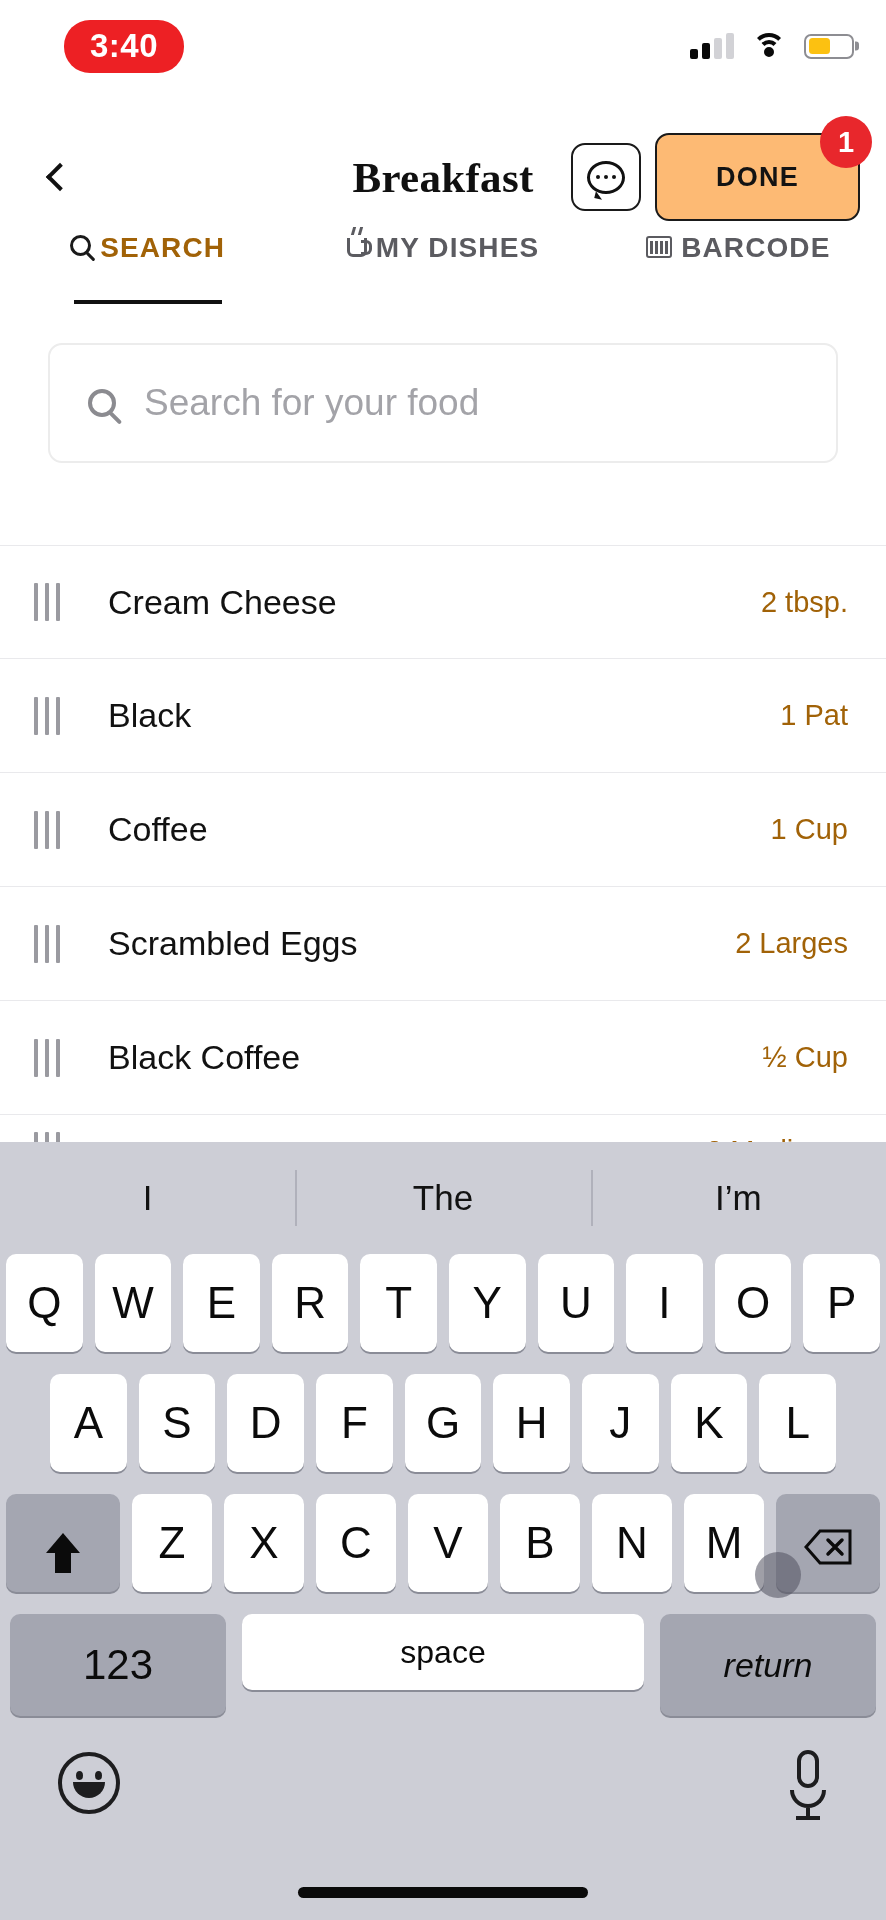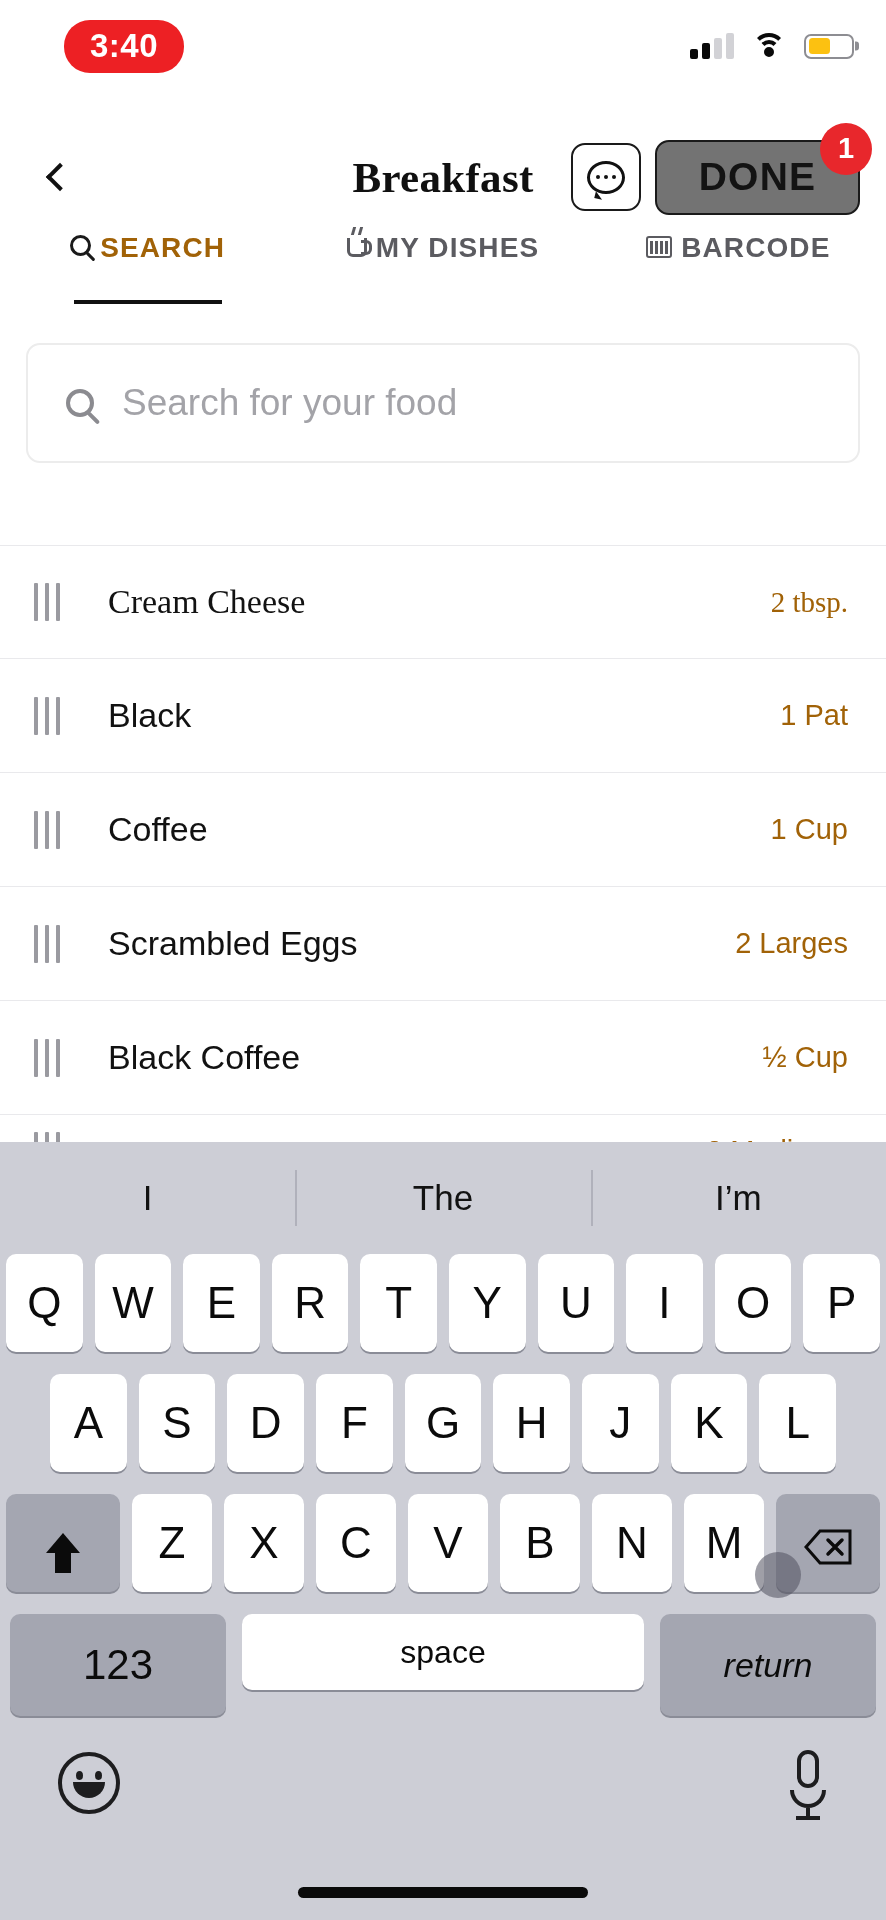--- a/index.html
+++ b/index.html
@@ -68,23 +68,23 @@
     background: #fff; display: flex; align-items: center; justify-content: center;
   }
   .bubble { position: relative; width: 38px; height: 33px; border: 3px solid #111; border-radius: 50%; }
   .bubble::after { content: ""; position: absolute; left: 5px; bottom: -8px;
     width: 0; height: 0; border-left: 8px solid #111; border-top: 7px solid transparent;
     border-bottom: 0 solid transparent; transform: rotate(14deg); }
   .bubble .dots { position: absolute; top: 11px; left: 50%; transform: translateX(-50%);
     display: flex; gap: 4px; }
   .bubble .dots b { width: 4px; height: 4px; background: #111; border-radius: 50%; display: block; }
   .done-btn {
-    height: 75px; min-width: 205px; border: 2.5px solid #1a1a1a; border-radius: 14px;
-    background: #737373; display: flex; align-items: center; justify-content: center;
-    font-size: 39px; font-weight: 600; color: #131313; letter-spacing: 1.2px;
+    height: 88px; min-width: 205px; border: 2.5px solid #1a1a1a; border-radius: 14px;
+    background: #fdba74; display: flex; align-items: center; justify-content: center;
+    font-size: 27px; font-weight: 600; color: #131313; letter-spacing: 1.2px;
   }
   .badge {
     position: absolute; top: -17px; right: -12px;
     min-width: 52px; height: 52px; border-radius: 50%;
     background: #e8272c; color: #fff; font-size: 29px; font-weight: 600;
     display: flex; align-items: center; justify-content: center;
   }
 
   
   .tabs { position: absolute; top: 228px; left: 0; width: 886px; height: 68px; display: flex; }
@@ -103,41 +103,41 @@
     border-radius: 0 0 6px 6px; margin-top: 6px; border-top: none; }
   .cup::after { content: ""; position: absolute; right: -8px; top: 2px; width: 8px; height: 9px;
     border: 3px solid #5b5b60; border-left: none; border-radius: 0 6px 6px 0; }
   .cup::before { content: ""; position: absolute; left: 2px; top: -11px; width: 3px; height: 8px;
     background: #5b5b60; box-shadow: 7px 0 0 #5b5b60; transform: skewX(-16deg); }
   .bars { width: 26px; height: 22px; border: 2.5px solid #5b5b60; border-radius: 3px;
     margin-top: 4px; display: flex; align-items: center; justify-content: center; gap: 2.5px; }
   .bars b { display: block; width: 2.5px; height: 13px; background: #5b5b60; }
 
   
-  .search-wrap { position: absolute; top: 343px; left: 0; width: 886px; padding: 0 26px; }
+  .search-wrap { position: absolute; top: 343px; left: 0; width: 886px; padding: 0 48px; }
   .search-box {
     height: 120px; border: 2px solid #ececec; border-radius: 14px; background: #fff;
     display: flex; align-items: center; padding: 0 38px; gap: 28px;
   }
   .mag-lg { position: relative; width: 28px; height: 28px; border: 4px solid #8b8b90; border-radius: 50%; }
   .mag-lg::after { content: ""; position: absolute; right: -11px; bottom: -7px; width: 15px; height: 4px;
     background: #8b8b90; transform: rotate(45deg); border-radius: 2px; }
   .search-input {
     border: none; outline: none; background: transparent; flex: 1;
     font-family: "Liberation Sans", sans-serif; font-size: 37px; color: #141414;
   }
   .search-input::placeholder { color: #a3a3a8; }
 
   
   .list { position: absolute; top: 545px; left: 0; width: 886px; }
   .row {
     height: 114px; display: flex; align-items: center; padding: 0 38px 0 30px;
     border-bottom: 1.5px solid #e9e9ec; background: #fff;
   }
-  .row.first { border-top: 1.5px solid #e9e9ec; font-family: Liberation Serif, serif; }
+  .row.first { border-top: 1.5px solid #e9e9ec; }
   .grip { display: flex; gap: 7px; width: 46px; margin-left: 4px; }
   .grip b { display: block; width: 4px; height: 38px; background: #9a9aa0; border-radius: 1px; }
   .row-name { font-size: 34px; color: #121212; margin-left: 28px; }
   .row-qty { margin-left: auto; font-size: 29px; color: #a16207; }
   .row.cut { height: 72px; overflow: hidden; border-bottom: none; }
 
   
   .keyboard {
     position: absolute; bottom: 0; left: 0; width: 886px; height: 778px;
     background: #cdced6;

